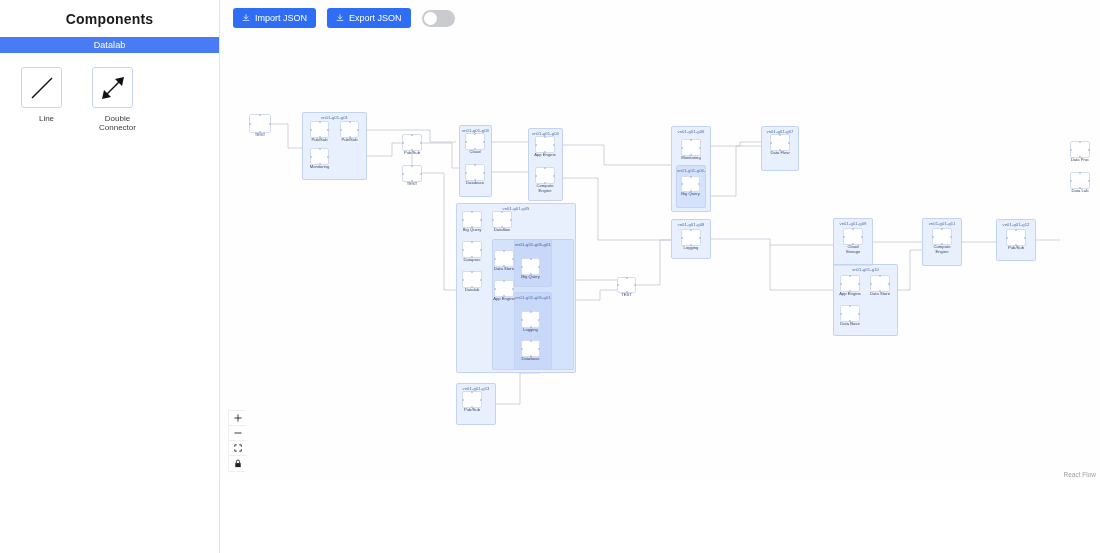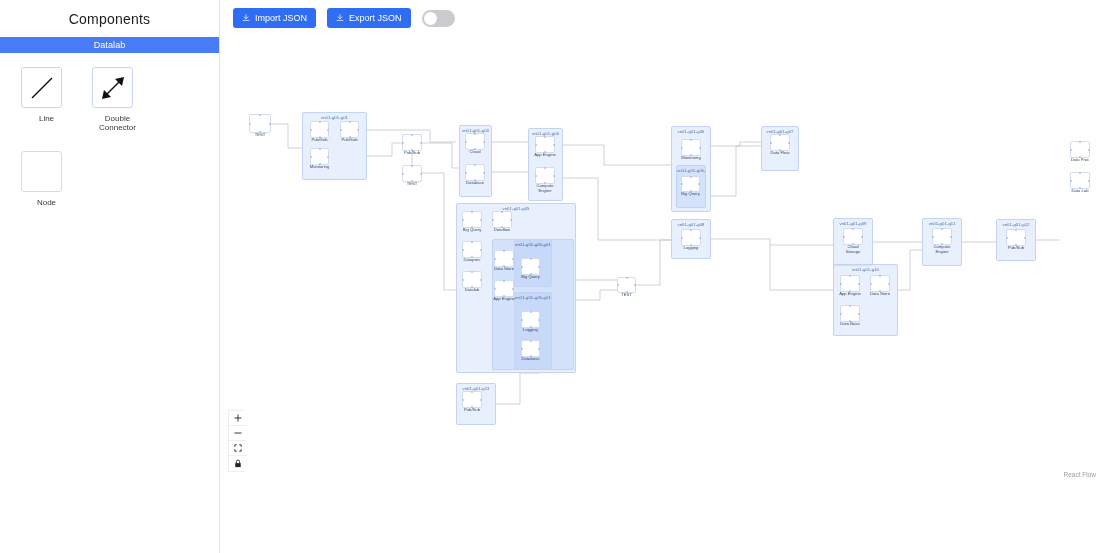--- a/index.html
+++ b/index.html
@@ -16,21 +16,21 @@
     width: 220px;
     height: 553px;
     background: #ffffff;
     border-right: 1px solid #e3e3e3;
     flex: 0 0 220px;
     position: relative;
   }
   #sidebar-title {
     text-align: center;
     font-size: 14px;
-    font-weight: normal;
+    font-weight: bold;
     color: #1b1b1b;
     padding: 11px 12px 10px;
     letter-spacing: .2px;
   }
   #palette-section-header {
     background: #4a7bf7;
     color: #ffffff;
     font-size: 9px;
     text-align: center;
     padding: 3px 0;
@@ -235,24 +235,20 @@
       <div class="palette-swatch">
         <svg width="30" height="30" viewBox="0 0 30 30">
           <line x1="7" y1="23" x2="23" y2="7" stroke="#111" stroke-width="1.4"></line>
           <polygon points="26,4 17,6 24,13" fill="#111"></polygon>
           <polygon points="4,26 13,24 6,17" fill="#111"></polygon>
         </svg>
       </div>
       <div class="palette-label">Double Connector</div>
     </div>
 
-    <div class="palette-item">
-      <div class="palette-swatch plain"></div>
-      <div class="palette-label">Node</div>
-    </div>
 
 
   </div>
 </div>
 
 <div id="main">
   <div id="canvas">
     <div id="graph">
       <svg id="edges" width="880" height="553">
           <path d="M51,124 H68 V148 H82" fill="none" stroke="#b9c0cc" stroke-width="0.7"></path>

